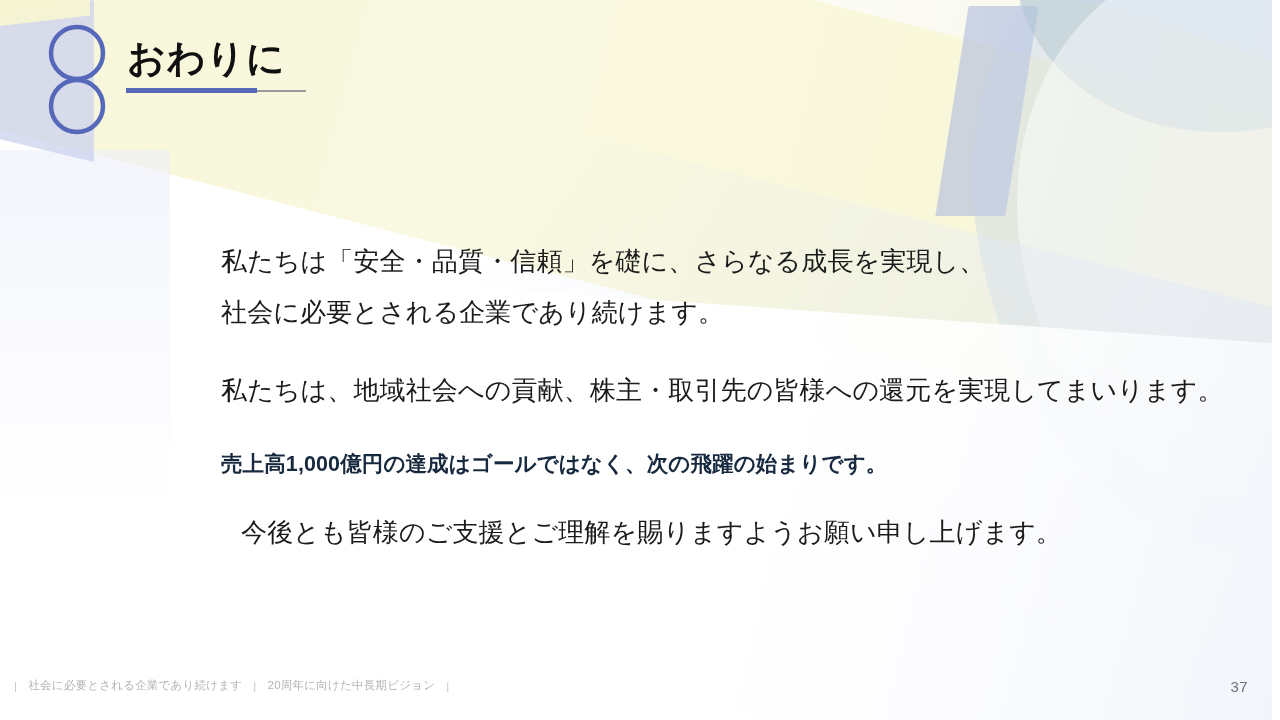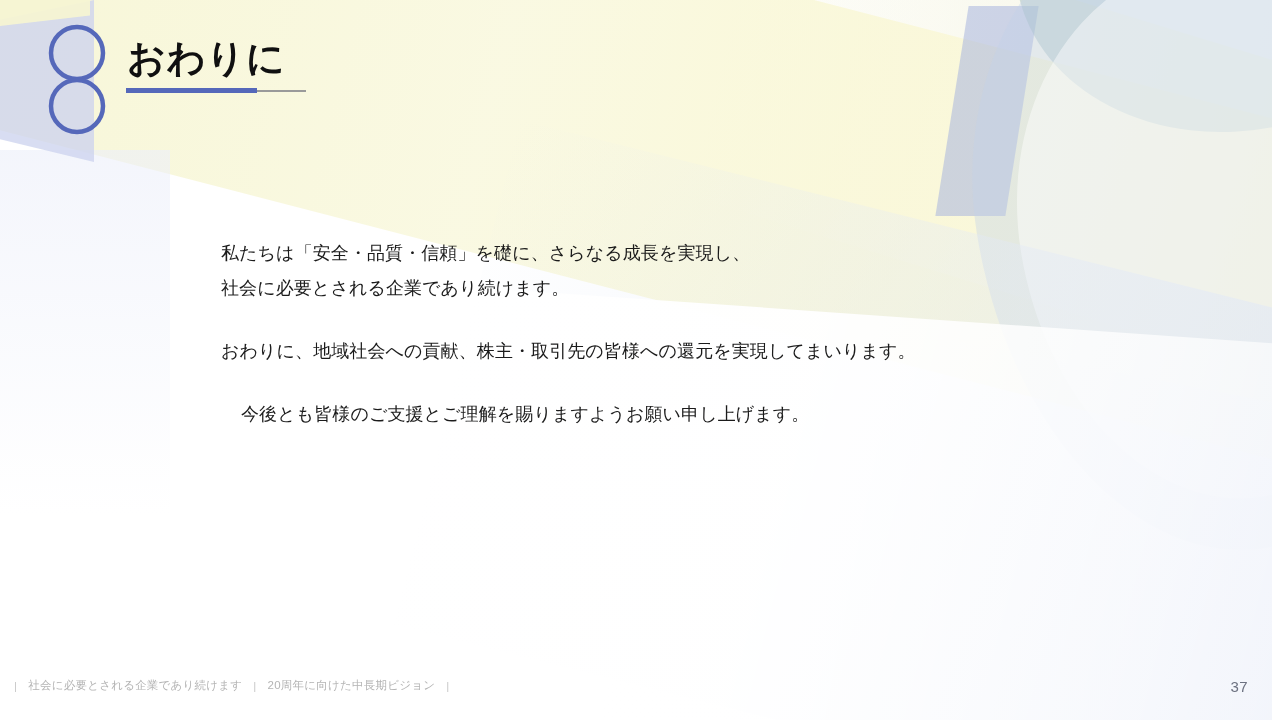--- a/index.html
+++ b/index.html
@@ -212,21 +212,21 @@
   
   .body-copy {
     position: absolute;
     left: 221px;
     top: 236px;
     width: 880px;
   }
 
   .para {
     margin: 0 0 28px 0;
-    font-size: 18px;
+    font-size: 26px;
     line-height: 1.95;
     color: #1b1b1b;
     letter-spacing: 0.005em;
     white-space: nowrap;
   }
   .para:last-child { margin-bottom: 0; margin-left: 20px; }
 
   .para.highlight {
     font-weight: 700;
     color: #17293e;
@@ -305,23 +305,26 @@
   </div>
 
   <div class="body-copy">
 
     <p class="para">
       <span class="line">私たちは「安全・品質・信頼」を礎に、さらなる成長を実現し、</span>
       <span class="line">社会に必要とされる企業であり続けます。</span>
     </p>
 
     <p class="para">
-      <span class="line">おわりに、地域社会への貢献、株主・取引先の皆様への還元を実現してまいります。</span>
+      <span class="line">私たちは、地域社会への貢献、株主・取引先の皆様への還元を実現してまいります。</span>
     </p>
 
+    <p class="para highlight">
+      <span class="line">売上高1,000億円の達成はゴールではなく、次の飛躍の始まりです。</span>
+    </p>
 
     <p class="para">
       <span class="line">今後とも皆様のご支援とご理解を賜りますようお願い申し上げます。</span>
     </p>
 
   </div>
 
   <div class="footer">
     <div class="footer-left">
       <span class="footer-sep">|</span>

